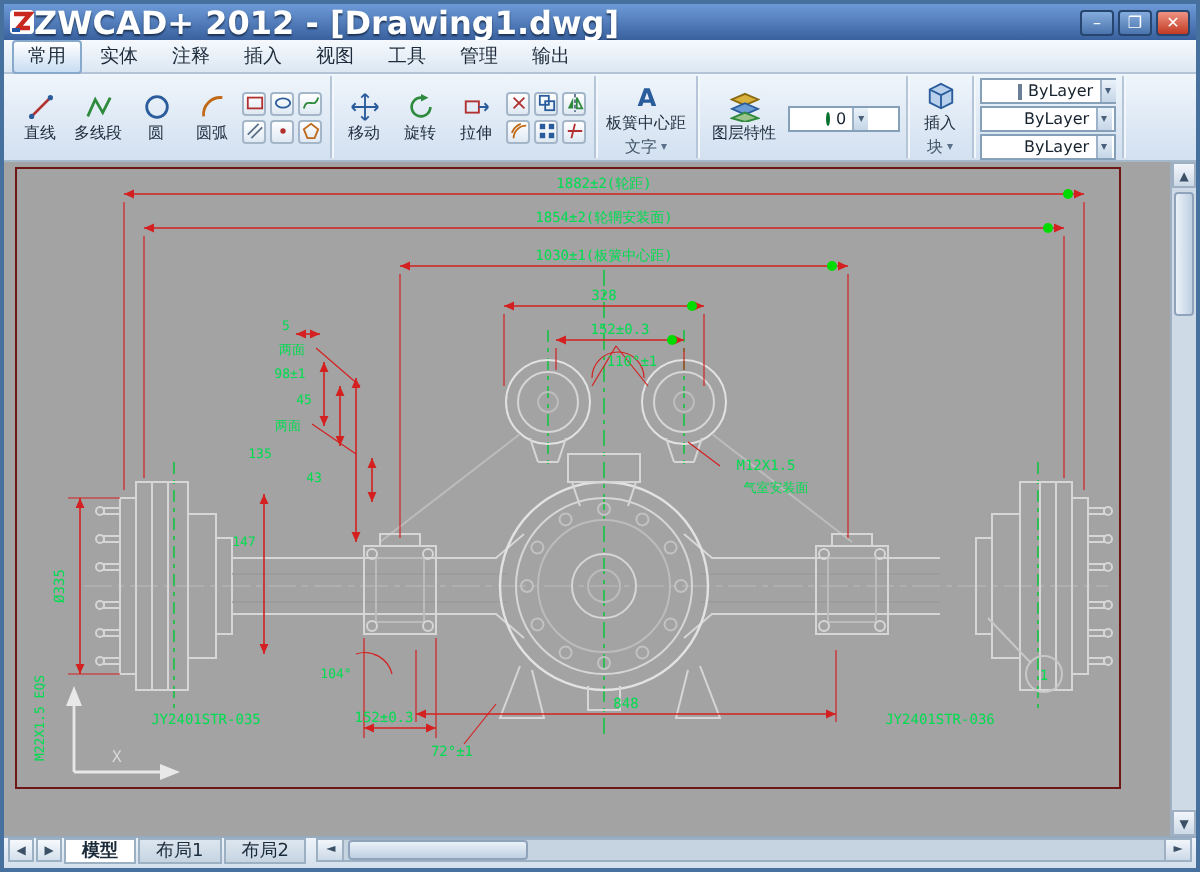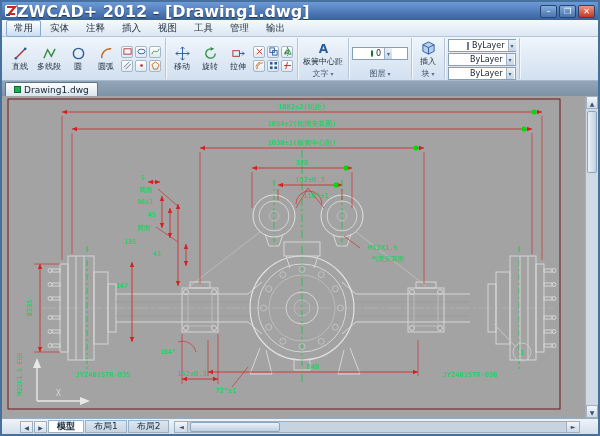--- a/index.html
+++ b/index.html
@@ -37,21 +37,21 @@
   .doctab{height:14px;background:linear-gradient(#fdfefe,#d9e4ee);border:1px solid #5f7488;border-bottom:none;font-size:9px;color:#132230;display:flex;align-items:center;gap:3px;padding:0 8px;border-radius:2px 2px 0 0}
   .dtab-icon{width:7px;height:7px;background:#1fae56;border:1px solid #0c6b33;transform:rotate(0deg)}
   
   .canvas{flex:1;background:#a3a3a3;position:relative;overflow:hidden}
   .canvas svg.draw{position:absolute;left:0;top:0}
   .vscroll{position:absolute;right:0;top:0;bottom:0;width:13px;background:#cfdae7;border-left:1px solid #9fb0c2;display:flex;flex-direction:column}
   .vs-btn{height:13px;font-size:6px;color:#3c5167;text-align:center;line-height:13px;background:linear-gradient(#f2f6fb,#ccd9e7);border:1px solid #9fb0c2}
   .vs-track{flex:1;position:relative}
   .vs-thumb{position:absolute;left:1px;right:1px;top:2px;height:62px;background:linear-gradient(90deg,#eaf1f8,#bfd0e2);border:1px solid #8fa4ba;border-radius:2px}
   
-  .statusbar{height:16px;flex:0 0 16px;background:linear-gradient(#eef3f9,#d3dfec);border-top:1px solid #96abc0;display:flex;align-items:center;font-size:9px;color:#1c2b3a;padding:0 18px;gap:1px}
+  .statusbar{height:16px;flex:0 0 16px;background:linear-gradient(#eef3f9,#d3dfec);border-top:1px solid #96abc0;display:flex;align-items:flex-start;font-size:9px;color:#1c2b3a;padding:0 2px;gap:1px}
   .navbtn{width:13px;height:12px;font-size:6px;line-height:11px;text-align:center;background:linear-gradient(#f6f9fc,#d4e0ec);border:1px solid #9cb0c4;color:#3c5167}
   .mtab{padding:0 8px;height:13px;display:flex;align-items:center;border:1px solid #9cb0c4;background:linear-gradient(#dde6ef,#c6d4e2);white-space:nowrap}
   .mtab.active{background:#fff;font-weight:bold}
   .hscroll{flex:1;height:12px;background:#c6d3e0;border:1px solid #9cb0c4;margin-left:4px;display:flex;align-items:stretch}
   .hs-btn{width:13px;font-size:6px;line-height:10px;text-align:center;color:#3c5167;background:linear-gradient(#f2f6fb,#ccd9e7);border-right:1px solid #9fb0c2}
   .hs-btn.right{border-right:none;border-left:1px solid #9fb0c2}
   .hs-track{flex:1;position:relative}
   .hs-thumb{position:absolute;top:0;bottom:0;left:2px;width:90px;background:linear-gradient(#eaf1f8,#bfd0e2);border:1px solid #8fa4ba;border-radius:2px}
   
   .gt{fill:#00dc50;font-family:"DejaVu Sans Mono",monospace;font-size:7px}
@@ -224,29 +224,33 @@
         </div>
       </div>
       <div class="rgroup-label">
         <span>文字</span>
         <span class="chev">▾</span>
       </div>
     </div>
 
     <div class="rgroup">
       <div class="rgroup-content">
+        <div class="bigbtn" style="min-width:40px">
+          <svg viewBox="0 0 16 16">
+              <polygon points="8,1 15,4 8,7 1,4" fill="#d8b23c" stroke="#8a6a10"></polygon>
+              <polygon points="8,6 15,9 8,12 1,9" fill="#6c9cd4" stroke="#2a5c9c"></polygon>
+              <polygon points="8,11 15,14 8,16 1,14" fill="#9cc48c" stroke="#2e8a3c"></polygon>
+            </svg>
+          <span>图层特性</span>
+        </div>
         <div class="combo" style="width:56px">
           <span class="layerdot"></span>
           <span>0</span>
           <span class="carrow">▾</span>
         </div>
-      </div>
-      <div class="rgroup-label">
-        <span>图层</span>
-        <span class="chev">▾</span>
       </div>
     </div>
 
     <div class="rgroup">
       <div class="rgroup-content">
         <div class="bigbtn">
           <svg viewBox="0 0 16 16">
               <polygon points="8,1 14,4 14,11 8,14 2,11 2,4" fill="#b8d0ec" stroke="#2a5c9c"></polygon>
               <path d="M2 4 L8 7 L14 4 M8 7 V14" fill="none" stroke="#2a5c9c"></path>
             </svg>
@@ -280,26 +284,20 @@
         </div>
       </div>
       <div class="rgroup-label">
         <span>特性</span>
 
       </div>
     </div>
 
   </div>
 
-  <div class="doctabbar">
-    <div class="doctab">
-      <span class="dtab-icon"></span>
-      <span>Drawing1.dwg</span>
-    </div>
-  </div>
 
   <div class="canvas">
     <svg class="draw" width="583" height="322" viewBox="0 0 583 322">
       <defs>
         <marker id="arS" viewBox="0 0 10 10" refX="1" refY="5" markerWidth="7" markerHeight="7" orient="auto">
             <path d="M10 1 L1 5 L10 9 z" fill="#d42020"></path>
           </marker>
         <marker id="arE" viewBox="0 0 10 10" refX="9" refY="5" markerWidth="7" markerHeight="7" orient="auto">
             <path d="M0 1 L9 5 L0 9 z" fill="#d42020"></path>
           </marker>

